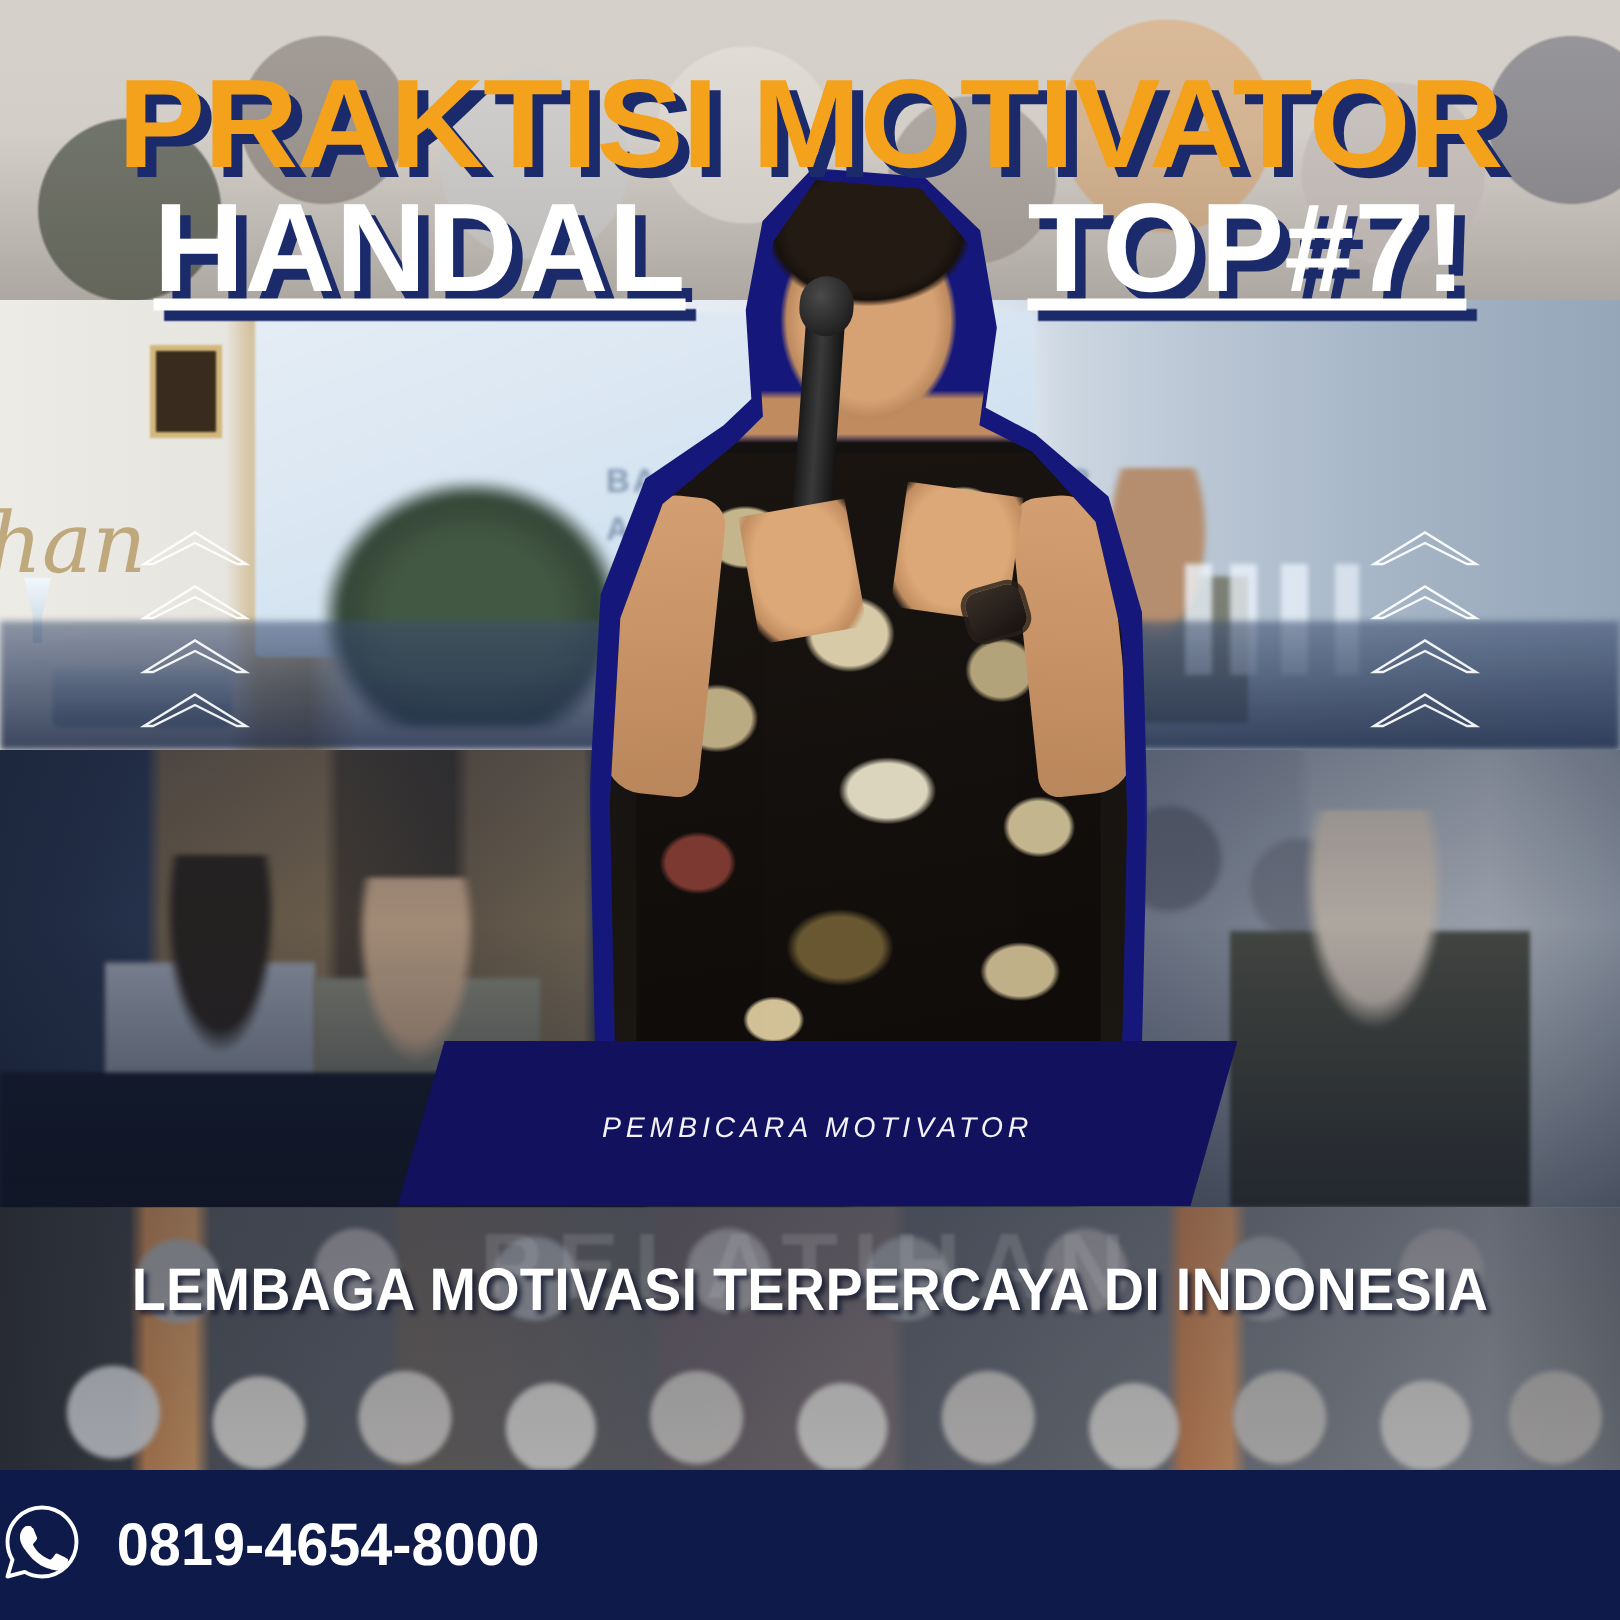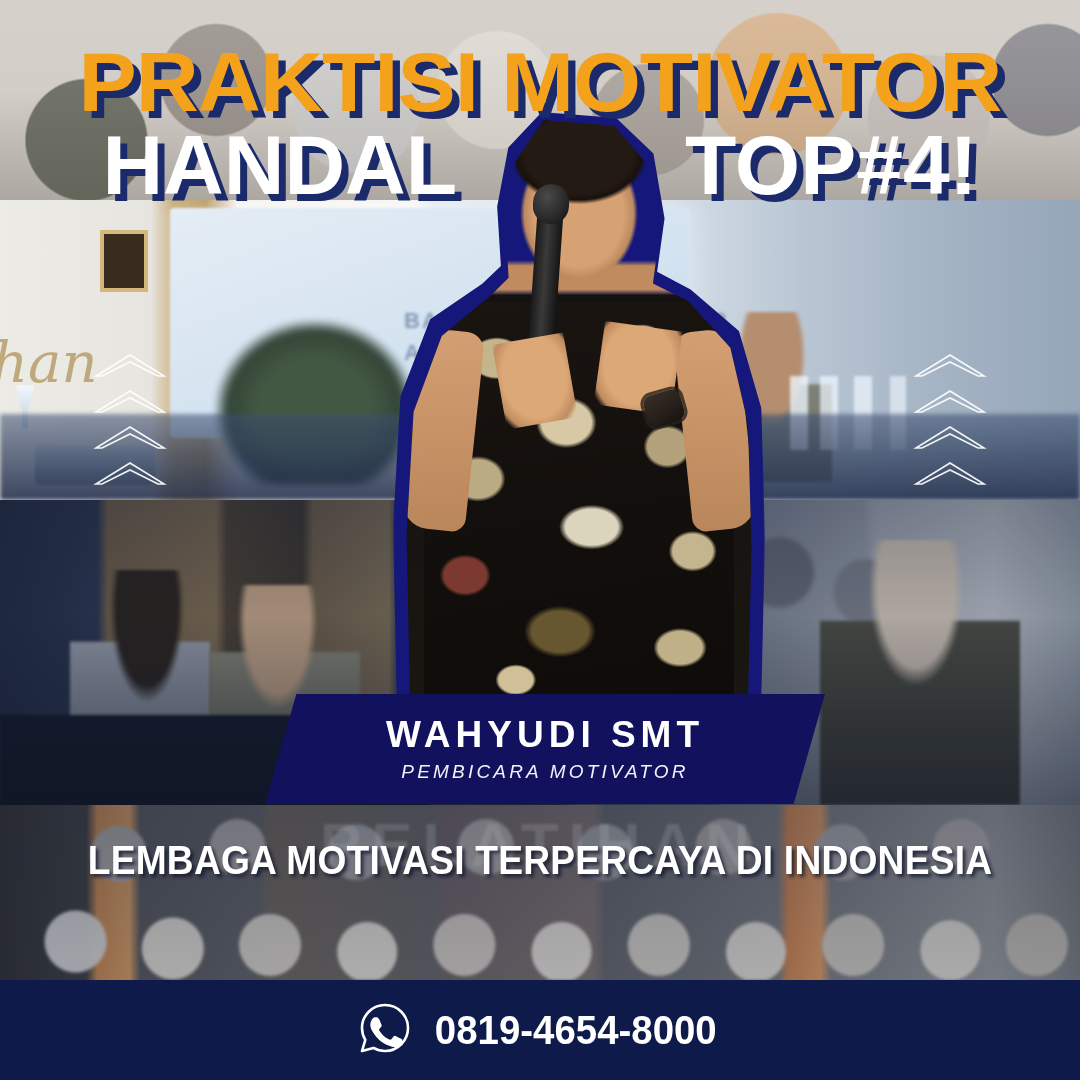--- a/index.html
+++ b/index.html
@@ -252,21 +252,21 @@
 
   
   .headline { position:absolute; z-index:10; left:0; width:1080px;
     text-align:center; white-space:nowrap;
     font-weight:900; font-family:"Liberation Sans", sans-serif; }
   #line1 { top:34px; font-size:84px; letter-spacing:-1px;
     color:#F4A11C; text-shadow:7px 7px 0 #1b2a6b;
     transform:scaleX(1.04); }
   #line2 { top:117px; font-size:84px; letter-spacing:0px;
     color:#ffffff; text-shadow:7px 7px 0 #1b2a6b; }
-  #line2 .seg { display:inline-block; }
+  #line2 .seg { display:inline-block;text-decoration:underline; }
   #line2 .gap { display:inline-block; width:228px; }
 
   
   #ribbon {
     position:absolute; z-index:11; left:265px; top:694px;
     width:560px; height:110px; background:#11115e;
     clip-path:polygon(5.6% 0%, 100% 0%, 94.4% 100%, 0% 100%);
     display:flex; flex-direction:column; align-items:center; justify-content:center;
   }
   #ribbon .name { color:#fff; font-size:37px; font-weight:700;
@@ -277,21 +277,21 @@
   
   #tagline { position:absolute; z-index:11; left:0; top:838px; width:1080px;
     text-align:center; color:#ffffff; font-size:40px; font-weight:900;
     letter-spacing:.2px; white-space:nowrap;
     transform:scaleX(.93); transform-origin:50% 50%;
     text-shadow:3px 3px 4px rgba(12,18,40,.75); }
 
   
   #footer { position:absolute; z-index:12; left:0; top:980px;
     width:1080px; height:100px; background:#0d1a4a;
-    display:flex; align-items:center; justify-content:center; gap:74px; }
+    display:flex; align-items:center; gap:74px; }
   .contact { display:flex; align-items:center; gap:16px; }
   .contact .txt { color:#ffffff; font-size:40px; font-weight:700;
     letter-spacing:0px; transform:scaleX(.96); white-space:nowrap; }
   .ic { display:block; }
 </style>
 </head>
 <body>
 
 <div id="poster">
 
@@ -379,25 +379,24 @@
       <div class="sp-mic"></div>
       <div class="sp-handL"></div>
       <div class="sp-handR"></div>
       <div class="sp-watch"></div>
     </div>
   </div>
 
   <div class="headline" id="line1">PRAKTISI MOTIVATOR</div>
 
   <div class="headline" id="line2">
-    <span class="seg">HANDAL</span><span class="gap"></span><span class="seg">TOP#4!</span>
+    <span class="seg">HANDAL</span><span class="gap"></span><span class="seg">TOP#7!</span>
   </div>
 
   <div id="ribbon">
-    <div class="name">WAHYUDI SMT</div>
     <div class="role">PEMBICARA MOTIVATOR</div>
   </div>
 
   <div id="tagline">LEMBAGA MOTIVASI TERPERCAYA DI INDONESIA</div>
 
   <div id="footer">
 
     <div class="contact">
       <span class="ic">
         <svg width="56" height="56" viewBox="0 0 56 56">

